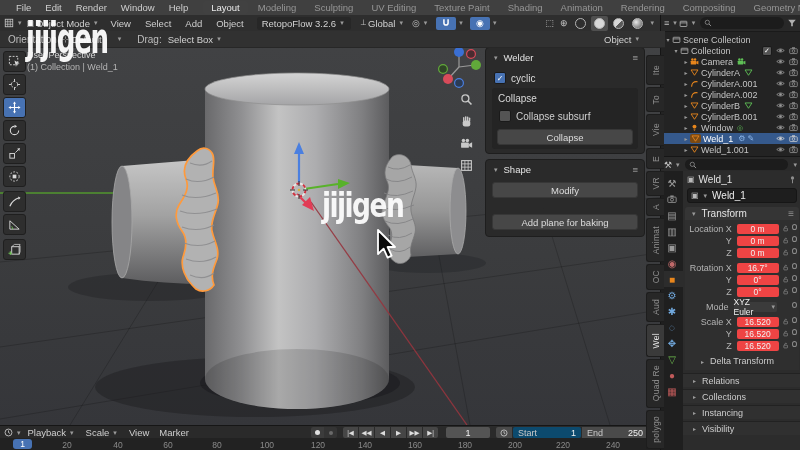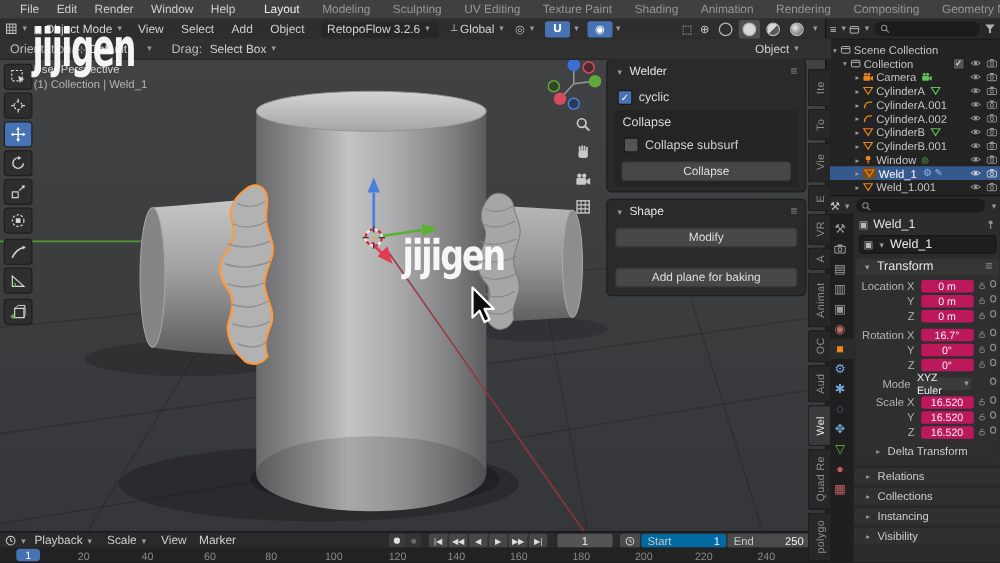--- a/index.html
+++ b/index.html
@@ -42,21 +42,21 @@
   .ol-row .nm{margin-left:2px;white-space:nowrap}
   .ol-row .sp{flex:1}
   .ol-row.sel{background:#35598c;color:#fff}
   .ol-row .caret{font-size:6px;width:8px;text-align:center;margin:0}
   .o-or{color:#e8861c}.o-gr{color:#5fbf56}.o-bl{color:#8ab4e8}.o-gy{color:#b9b9b9}
   
   .ptab{width:22px;height:16px;display:flex;align-items:center;justify-content:center;font-size:10px}
   .ptab.active{background:#2c2c2c;border-radius:3px 0 0 3px}
   .prow{display:flex;align-items:flex-start;height:11px;margin-bottom:1px}
   .plabel{width:58px;text-align:right;color:#b4b4b4;font-size:9px;padding-right:5px}
-  .pfield{width:52px;height:10px;background:#be185d;border-radius:2px;color:#f0f0f0;font-size:8.5px;
+  .pfield{width:52px;height:10px;background:#ef4444;border-radius:2px;color:#f0f0f0;font-size:8.5px;
           display:flex;align-items:center;justify-content:center}
   .deco{width:4px;height:4px;border:1px solid #8a8a8a;border-radius:50%;margin-left:3px}
   .cpanel{height:13px;background:#303030;border-top:1px solid #222;display:flex;align-items:center;
           padding-left:8px;color:#cccccc;font-size:9px;gap:4px}
   
   .tl-menu{color:#cfcfcf;font-size:9.5px;padding:0 5px;display:flex;align-items:center;gap:2px}
   .pb{width:15px;height:11px;background:#464646;display:flex;align-items:center;justify-content:center;
       color:#ddd;font-size:6.5px}
   .tfield{background:#545454;border-radius:2px;height:11px;display:flex;align-items:center;justify-content:center;
           color:#f2f2f2;font-size:9px}
@@ -922,21 +922,21 @@
     <span class="pb">▶▶</span>
     <span class="pb" style="border-radius:0 2px 2px 0">▶|</span>
   </div>
   <span class="tfield" style="width:44px;margin-right:6px">1</span>
   <div class="row" style="gap:1px;margin-right:12px">
     <div class="tfield" style="width:16px;background:#4a4a4a;border-radius:2px 0 0 2px">
         <svg class="i" style="color:#d0d0d0;width:8px;height:8px">
           <use href="#s-clock"></use>
         </svg>
       </div>
-    <div class="tfield" style="width:58px;background:#0369a1;justify-content:space-between;padding:0 5px">
+    <div class="tfield" style="width:58px;background:#0c4a6e;justify-content:space-between;padding:0 5px">
       <span style="color:#c9c9c9">Start</span>
         <span>1</span>
     </div>
     <div class="tfield" style="width:56px;background:#4a4a4a;border-radius:0 2px 2px 0;justify-content:space-between;padding:0 5px">
       <span style="color:#c9c9c9">End</span>
         <span>250</span>
     </div>
   </div>
 </div>
 

